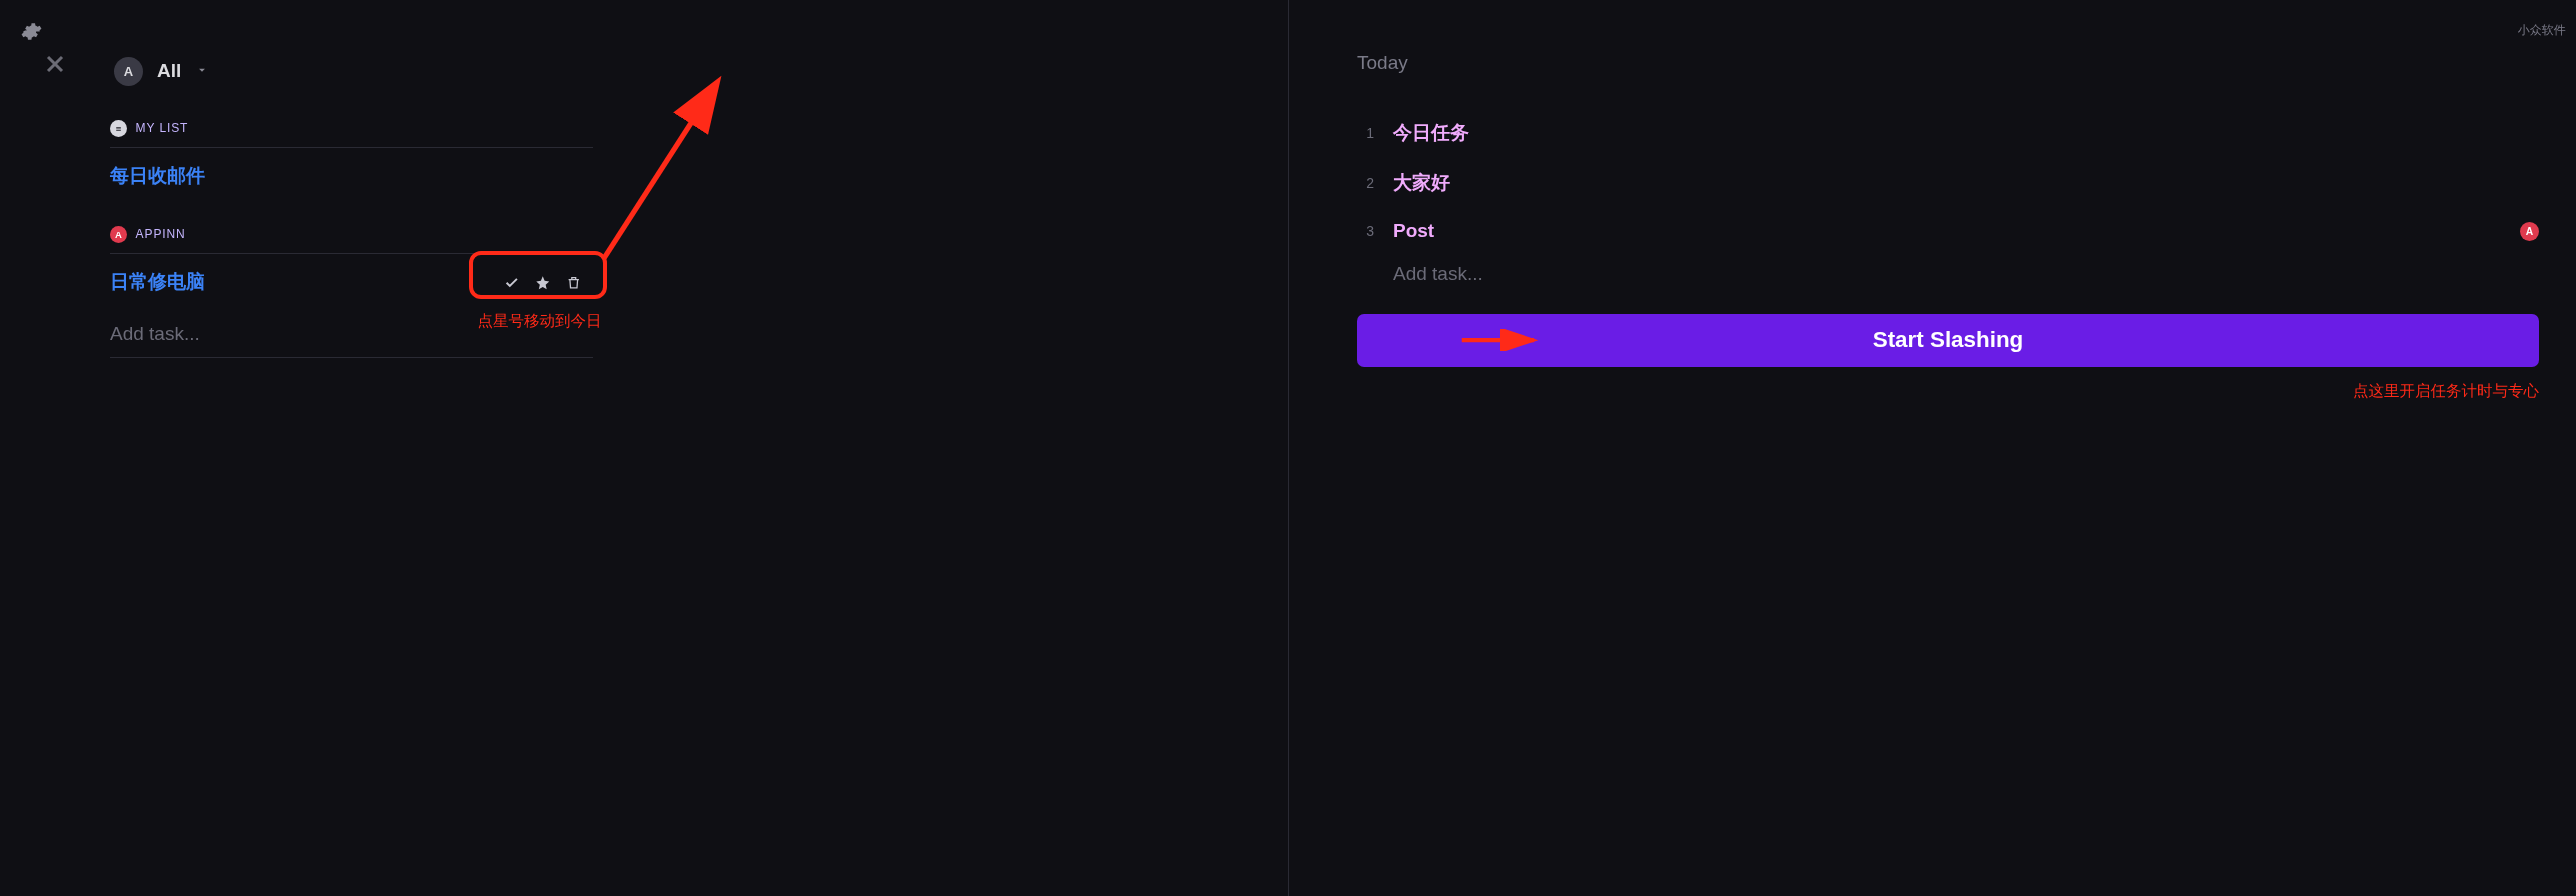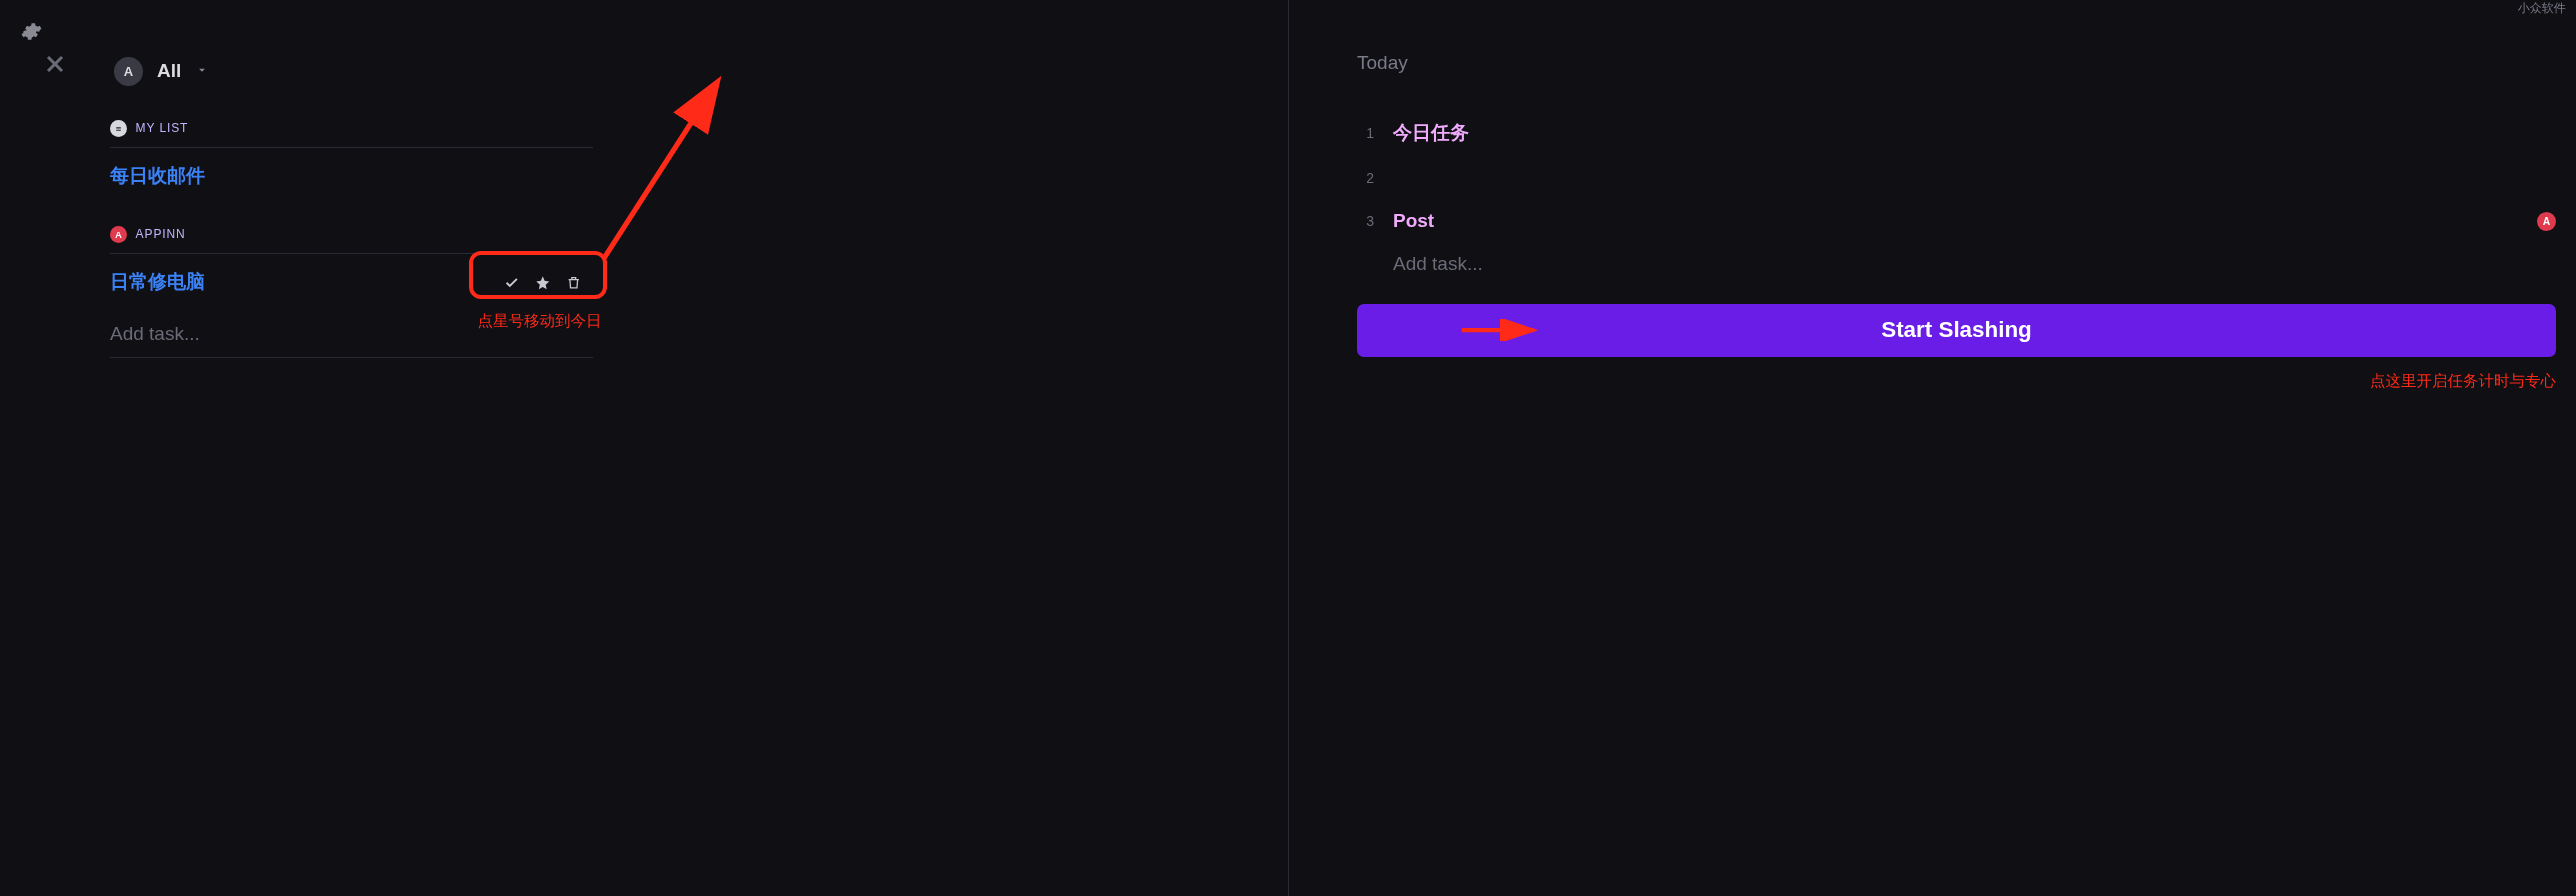--- a/index.html
+++ b/index.html
@@ -152,21 +152,21 @@
   .annot-text {
     color: #ff2a18;
     font-size: 15.5px;
     font-weight: 400;
     position: absolute;
   }
 
   
   .right-panel {
     width: 50%;
-    padding: 52px 20px 0 69px;
+    padding: 52px 37px 0 69px;
     position: relative;
   }
   .today-heading {
     font-size: 19px;
     font-weight: 400;
     color: #7a7a88;
     margin-bottom: 34px;
   }
   .today-list .titem {
     display: flex;
@@ -224,21 +224,21 @@
     border: none;
     cursor: pointer;
     display: flex;
     align-items: center;
     justify-content: center;
     position: relative;
   }
 
   .watermark {
     position: absolute;
-    top: 0;
+    top: 22px;
     right: 10.3px;
     color: #7a7a88;
     font-size: 12px;
   }
 
   
   .arrow-overlay {
     position: absolute;
     top: 0;
     left: 0;
@@ -324,20 +324,21 @@
   <div class="right-panel">
     <div class="today-heading">Today</div>
 
     <div class="today-list">
       <div class="titem">
         <div class="num">1</div>
         <div class="txt">今日任务</div>
       </div>
       <div class="titem">
         <div class="num">2</div>
+        <div class="txt">大家好</div>
       </div>
       <div class="titem">
         <div class="num">3</div>
         <div class="txt">Post</div>
         <div class="badge">A</div>
       </div>
     </div>
 
     <div class="right-add">
       <input placeholder="Add task..." style="">

